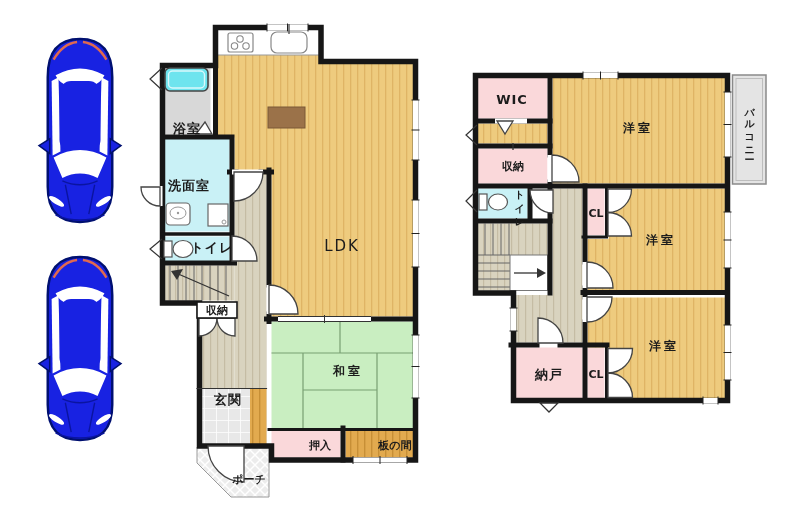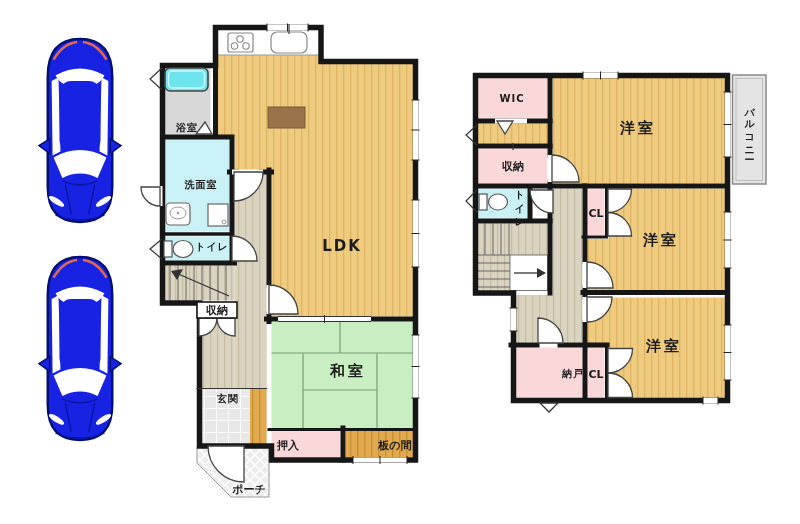--- a/index.html
+++ b/index.html
@@ -1,22 +1,22 @@
 <!DOCTYPE html>
 <html><head>
 <meta charset="utf-8">
 <style>
   html,body{margin:0;padding:0;background:#fff;}
   #stage{position:relative;width:800px;height:524px;background:#fff;overflow:hidden;
          font-family:"DejaVu Sans","Liberation Sans",sans-serif;}
   #plan-svg{position:absolute;left:0;top:0;}
   .lbl{position:absolute;transform:translate(-50%,-50%);color:#1c1c1c;font-weight:600;
-       font-size:10px;white-space:nowrap;letter-spacing:1px;line-height:1;}
-  .lbl.lg{font-size:15px;letter-spacing:3px;}
-  .lbl.latin{font-size:15px;letter-spacing:2px;font-weight:700;}
+       font-size:13px;white-space:nowrap;letter-spacing:1px;line-height:1;}
+  .lbl.lg{font-size:12px;letter-spacing:3px;}
+  .lbl.latin{font-size:15px;letter-spacing:2px;font-weight:400;}
   .lbl.sm{font-size:11px;letter-spacing:0;text-align:center;}
   .lbl.vert{writing-mode:vertical-rl;text-orientation:upright;letter-spacing:2px;
             transform:translate(-50%,-50%);}
   .lbl.vsm{font-size:10px;}
   .lbl.vtoilet{font-size:10px;}
 </style>
 </head>
 <body>
 
 <div id="stage">
@@ -265,34 +265,34 @@
     <g>
       <g>
             <rect x="479" y="194" width="8" height="16" fill="#fff" stroke="#555" stroke-width="1.2"></rect>
         <ellipse cx="498" cy="202" rx="9.5" ry="8" fill="#fff" stroke="#555" stroke-width="1.2"></ellipse>
           </g>
     </g>
   </g>
 </svg>
 
 <div class="lbl" style="left:187px;top:128px">浴室</div>
-<div class="lbl" style="left:201px;top:185px">洗面室</div>
+<div class="lbl" style="left:189px;top:185px">洗面室</div>
 <div class="lbl" style="left:212px;top:247px">トイレ</div>
 <div class="lbl latin" style="left:342px;top:246px">LDK</div>
 <div class="lbl sm" style="left:217px;top:310px">収納</div>
 <div class="lbl" style="left:228px;top:399px">玄関</div>
 <div class="lbl lg" style="left:348px;top:371px">和室</div>
-<div class="lbl sm" style="left:288px;top:445px">押入</div>
+<div class="lbl sm" style="left:320px;top:445px">押入</div>
 <div class="lbl sm" style="left:395px;top:445px">板の間</div>
-<div class="lbl sm" style="left:249px;top:489px">ポーチ</div>
+<div class="lbl sm" style="left:249px;top:479px">ポーチ</div>
 
 <div class="lbl" style="left:512px;top:99px">WIC</div>
 <div class="lbl sm" style="left:513px;top:166px">収納</div>
 <div class="lbl vert vtoilet" style="left:519px;top:203px">トイレ</div>
 <div class="lbl lg" style="left:638px;top:128px">洋室</div>
 <div class="lbl lg" style="left:661px;top:240px">洋室</div>
 <div class="lbl lg" style="left:664px;top:346px">洋室</div>
 <div class="lbl sm" style="left:596px;top:213px">CL</div>
-<div class="lbl" style="left:573px;top:374px">納戸</div>
+<div class="lbl" style="left:549px;top:374px">納戸</div>
 <div class="lbl sm" style="left:596px;top:374px">CL</div>
 <div class="lbl vert vsm" style="left:749px;top:128px">バルコニー</div>
 
 </div>
 
 </body></html>

